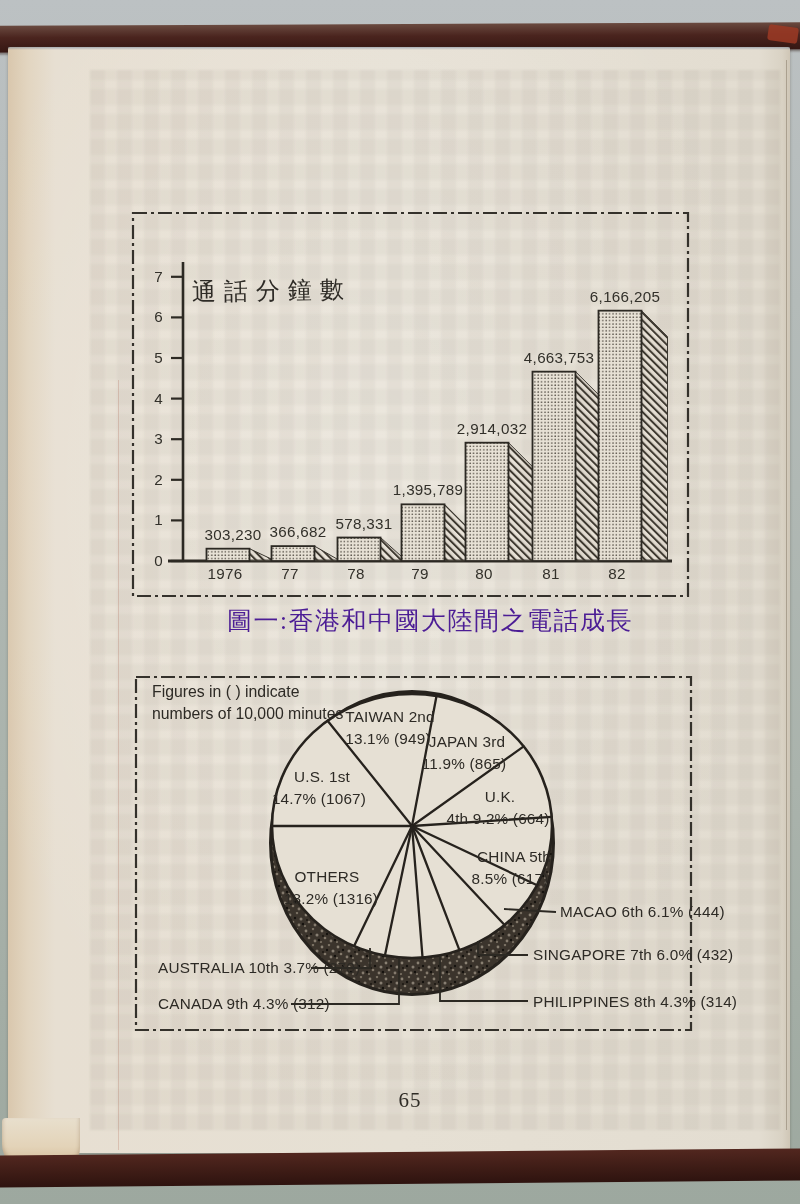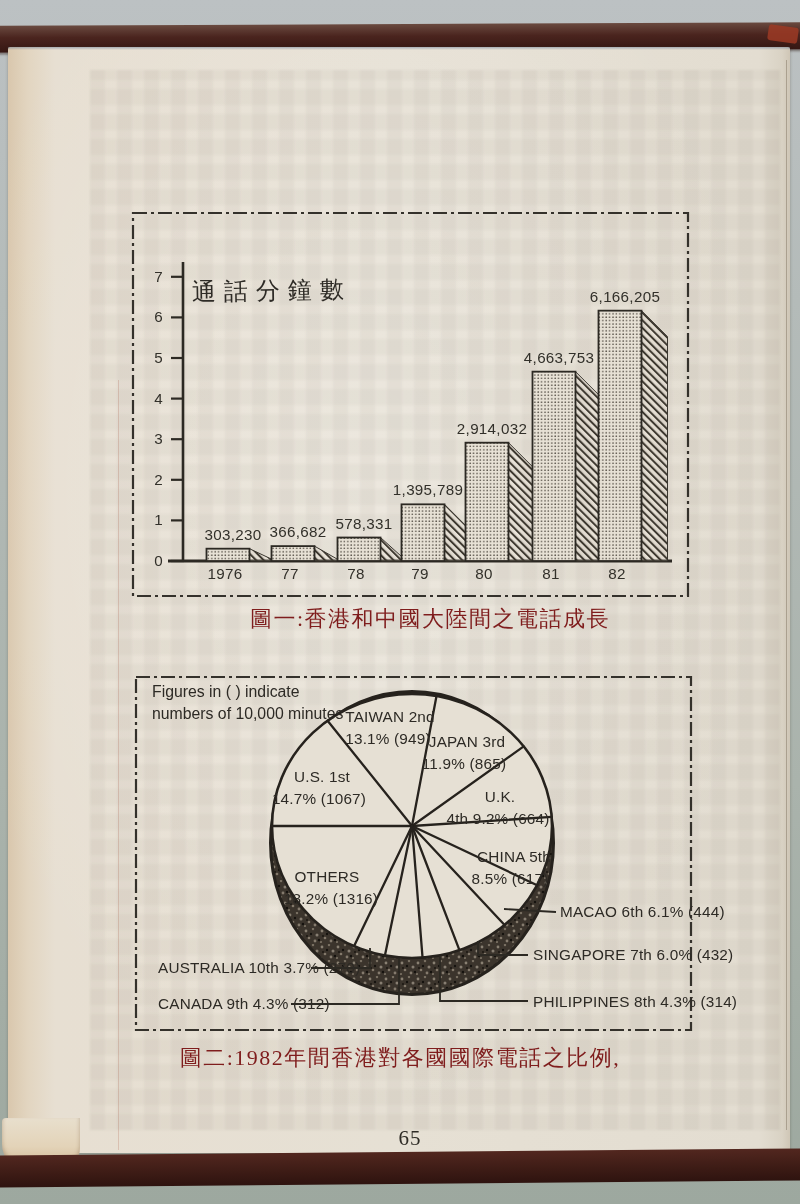--- a/index.html
+++ b/index.html
@@ -51,27 +51,27 @@
   }
   svg{position:absolute;overflow:visible;}
   #fig1{left:0;top:0;width:800px;height:1204px;}
   #fig2{left:0;top:0;width:800px;height:1204px;}
   text{fill:#32302a;}
   .num{font:15.2px "Liberation Sans",sans-serif;letter-spacing:.3px;}
   .plabel{font:15.3px "Liberation Sans",sans-serif;letter-spacing:.2px;fill:#2d2a25;}
   .pnote{font:15.8px "Liberation Sans",sans-serif;fill:#2d2a25;}
   .cjk-title{font:24px "Liberation Serif",serif;letter-spacing:8px;fill:#2e2b26;}
   .caption{
-    position:absolute;text-align:center;color:#7f1d1d;
-    font-family:"Liberation Serif",serif;font-size:22px;letter-spacing:1.5px;
+    position:absolute;text-align:center;color:#4c1d95;
+    font-family:"Liberation Serif",serif;font-size:25px;letter-spacing:1.5px;
   }
   .caption1{left:150px;top:604px;width:560px;}
   .caption2{left:110px;top:1044px;width:580px;line-height:27px;}
   .pagenum{
-    position:absolute;left:130px;top:1126px;width:560px;text-align:center;
+    position:absolute;left:130px;top:1088px;width:560px;text-align:center;
     font-family:"Liberation Serif",serif;font-size:21px;color:#2f2c26;letter-spacing:1px;
   }
 </style>
 </head>
 <body>
 
 <div class="cover-top"></div>
 <div class="cover-fray"></div>
 <div class="page"></div>
 <div class="page-top-shadow"></div>
@@ -201,16 +201,15 @@
   <text x="331" y="904" text-anchor="middle" class="plabel">18.2% (1316)</text>
 
   <text x="560" y="917" class="plabel">MACAO 6th 6.1% (444)</text>
   <text x="533" y="960" class="plabel">SINGAPORE 7th 6.0% (432)</text>
   <text x="533" y="1007" class="plabel">PHILIPPINES 8th 4.3% (314)</text>
   <text x="158" y="1009" class="plabel">CANADA 9th 4.3% (312)</text>
   <text x="158" y="973" class="plabel">AUSTRALIA 10th 3.7% (270)</text>
 </svg>
 
 <div class="caption caption2">
-  <div>圖二:1982年間香港對各國國際電話之比例,</div>
 </div>
 
 <div class="pagenum">65</div>
 
 </body></html>

